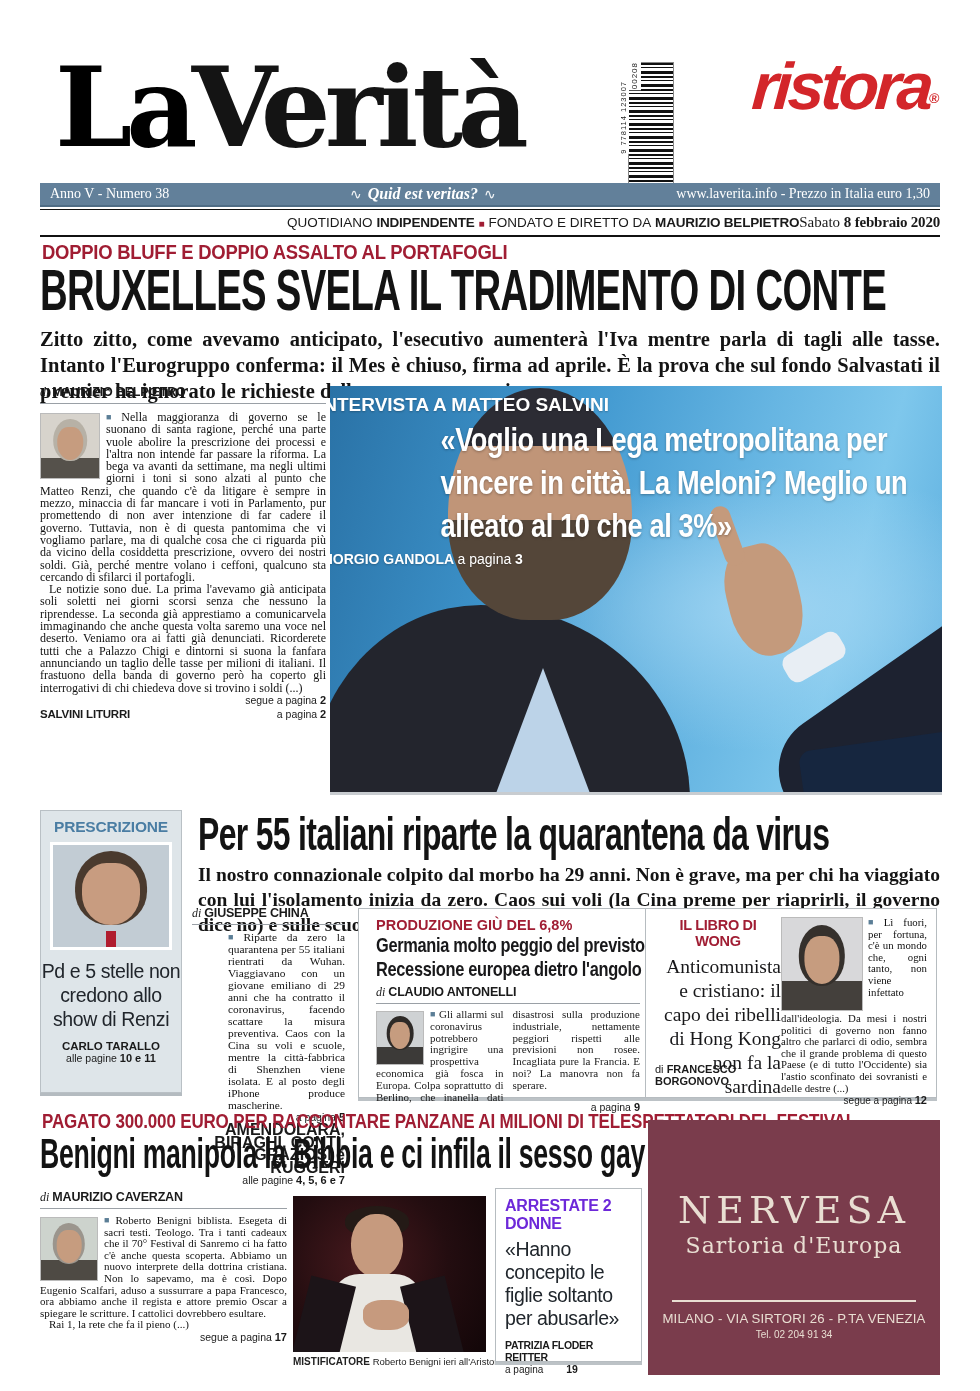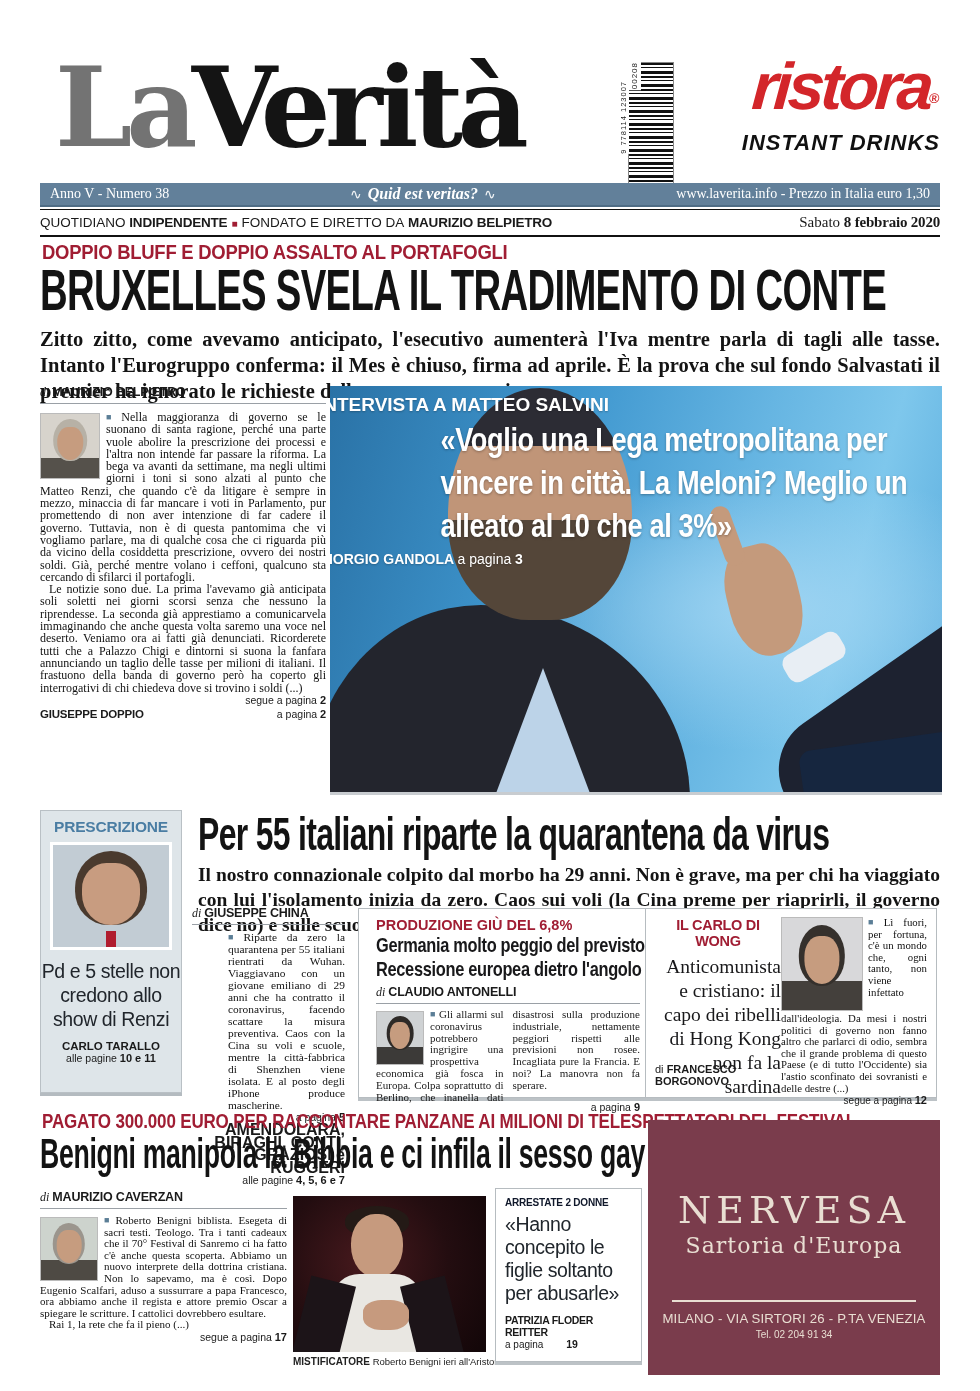--- a/index.html
+++ b/index.html
@@ -2,34 +2,34 @@
 <html><head>
 <meta charset="utf-8">
 <style>
   html,body{margin:0;padding:0;background:#ffffff;}
   body{width:980px;height:1391px;position:relative;font-family:"Liberation Sans",sans-serif;color:#1a1a1a;}
   .page{position:absolute;left:0;top:0;width:980px;height:1391px;background:#fff;overflow:hidden;}
   .abs{position:absolute;}
 
   
   .logo{left:55px;top:50px;font-family:"DejaVu Serif",serif;font-weight:bold;font-size:110px;line-height:1.05;letter-spacing:-6px;}
-  .logo .la{color:#737373;}
+  .logo .la{color:#000000;}
   .logo .verita{color:#141414;}
   .barcode{left:628px;top:62px;width:44px;height:122px;border:1px solid #888;background:
     repeating-linear-gradient(180deg,#111 0 2px,#fff 2px 4px,#111 4px 5px,#fff 5px 8px,#111 8px 11px,#fff 11px 13px);}
   .barcode .btop{position:absolute;left:-1px;top:-2px;background:#fff;padding:1px 2px;font-size:8px;writing-mode:vertical-rl;transform:rotate(180deg);letter-spacing:1px;color:#222;}
   .barcode .bside{position:absolute;left:-11px;top:18px;font-size:7.5px;writing-mode:vertical-rl;transform:rotate(180deg);letter-spacing:1px;color:#222;background:#fff;padding:0 1px;}
   .ristora{right:40px;top:56px;width:260px;text-align:right;}
   .ristora .brand{font-size:66px;line-height:60px;font-weight:bold;font-style:italic;color:#d3262a;letter-spacing:-4px;display:inline-block;transform:skewX(-4deg);}
   .ristora .reg{font-size:14px;color:#d3262a;font-style:normal;vertical-align:6px;letter-spacing:0;}
   .ristora .sub{font-size:22px;font-weight:bold;font-style:italic;color:#111;letter-spacing:1px;margin-top:2px;}
   .infobar{left:40px;top:183px;width:900px;height:24px;background:#62809a;color:#fff;font-family:"Liberation Serif",serif;font-size:14px;display:flex;align-items:center;justify-content:space-between;padding:0 10px;box-sizing:border-box;border-bottom:2px solid #4e6c85;}
   .infobar .motto{font-style:italic;font-size:16px;font-weight:bold;}
   .infobar .fl{font-style:normal;font-weight:normal;font-size:14px;opacity:.9;padding:0 6px;}
-  .tagbar{left:40px;top:209px;width:900px;height:25px;border-top:1px solid #111;border-bottom:2px solid #111;display:flex;align-items:center;justify-content:space-between;font-size:13.5px;}
+  .tagbar{left:40px;top:209px;width:900px;height:25px;border-top:1px solid #111;border-bottom:2px solid #111;display:flex;align-items:center;justify-content:flex-end;font-size:13.5px;}
   .tagbar .sq{color:#a01d33;font-size:10px;margin:0 4px;}
   .tagbar b{letter-spacing:-0.2px;}
   .tagbar .date{font-family:"Liberation Serif",serif;font-size:15px;}
   .tagbar .date b{font-weight:bold;}
 
   
   .kicker{color:#a01d33;font-weight:bold;white-space:nowrap;transform-origin:0 50%;}
   .lead-kicker{left:42px;top:240px;font-size:21px;transform:scaleX(.88);letter-spacing:-0.3px;}
   .lead-headline{left:40px;top:260px;font-size:58px;font-weight:bold;color:#131313;white-space:nowrap;transform:scaleX(.66);transform-origin:0 0;letter-spacing:-1px;line-height:1.05;}
   .lead-deck{left:40px;top:326px;width:900px;font-family:"Liberation Serif",serif;font-weight:bold;font-size:20.5px;line-height:26px;text-align:justify;color:#141414;}
@@ -123,21 +123,21 @@
   .b-head{position:absolute;left:58px;top:18px;width:52px;height:64px;background:#c69a7e;border-radius:46% 46% 50% 50%;}
   .b-hair{position:absolute;left:52px;top:10px;width:64px;height:30px;background:#241a16;border-radius:50% 50% 40% 40%;}
   .b-shirt{position:absolute;left:40px;top:78px;width:88px;height:80px;background:#e9e7e2;border-radius:30% 30% 0 0;}
   .b-suit-l{position:absolute;left:8px;top:84px;width:46px;height:80px;background:#1c1418;transform:rotate(14deg);}
   .b-suit-r{position:absolute;left:116px;top:84px;width:46px;height:80px;background:#1c1418;transform:rotate(-14deg);}
   .b-hands{position:absolute;left:70px;top:104px;width:46px;height:30px;background:#c69a7e;border-radius:40%;}
   .bcap{left:293px;top:1356px;width:260px;font-size:9.5px;color:#222;}
   .bcap b{font-size:10px;}
 
   .arr{left:495px;top:1188px;width:147px;height:174px;}
-  .arr .kick{font-size:10px;font-weight:bold;color:#0f172a;letter-spacing:-0.2px;}
+  .arr .kick{font-size:16px;font-weight:bold;color:#6d28d9;letter-spacing:-0.2px;}
   .arr .hd{margin-top:5px;font-size:19.5px;line-height:23px;color:#20262c;letter-spacing:-0.4px;}
   .arr .by{margin-top:9px;font-size:10.5px;font-weight:bold;letter-spacing:-0.3px;}
   .arr .pg{font-size:10px;}
   .arr .pg b{font-size:10.5px;margin-left:20px;}
 
   .nervesa{left:648px;top:1120px;width:292px;height:255px;background:#7a3c4c;color:#e9ded2;text-align:center;box-sizing:border-box;}
   .nervesa .title{padding-top:70px;font-family:"DejaVu Serif",serif;font-size:38px;letter-spacing:5px;line-height:40px;}
   .nervesa .sub{font-family:"DejaVu Serif",serif;font-size:22px;letter-spacing:1px;margin-top:3px;}
   .nervesa .rule{width:244px;height:2px;background:#e9ded2;margin:42px auto 9px;}
   .nervesa .addr{font-size:13.2px;letter-spacing:0.2px;}
@@ -150,21 +150,20 @@
 
   <div class="abs logo"><span class="la">La</span><span class="verita">Verità</span></div>
 
   <div class="abs barcode">
     <span class="btop">00208</span>
     <span class="bside">9 778114 123007</span>
   </div>
 
   <div class="abs ristora">
     <div><span class="brand"><span>ristora</span><span class="reg">®</span></span></div>
-    <div class="sub">INSTANT DRINKS</div>
   </div>
 
   <div class="abs infobar">
     <span>Anno V - Numero 38</span>
     <span class="motto"><span class="fl">∿</span><span>Quid est veritas?</span><span class="fl">∿</span></span>
     <span>www.laverita.info - Prezzo in Italia euro 1,30</span>
   </div>
 
   <div class="abs tagbar">
     <span><span>QUOTIDIANO</span>&nbsp;<b>INDIPENDENTE</b><span class="sq">■</span><span>FONDATO E DIRETTO DA</span>&nbsp;<b>MAURIZIO BELPIETRO</b></span>
@@ -177,21 +176,21 @@
 
   <div class="abs col lead-col">
     <div class="byline-row"><span class="pfx">di </span><b>MAURIZIO BELPIETRO</b></div>
     <div class="bodytxt">
       <span class="portrait p-bel"></span>
       <span class="bl">■</span><span>Nella maggioranza di governo se le suonano di santa ragione, perché una parte vuole abolire la prescrizione dei processi e l'altra non intende far passare la riforma. La bega va avanti da settimane, ma negli ultimi giorni i toni si sono alzati al punto che Matteo Renzi, che quando c'è da litigare è sempre in mezzo, minaccia di far mancare i voti in Parlamento, pur promettendo di non aver intenzione di far cadere il governo. Tuttavia, non è di questa pantomima che vi vogliamo parlare, ma di qualche cosa che ci riguarda più da vicino della cosiddetta prescrizione, ovvero dei nostri soldi. Già, perché mentre volano i ceffoni, qualcuno sta cercando di sfilarci il portafogli.</span>
       <div class="indent">Le notizie sono due. La prima l'avevamo già anticipata soli soletti nei giorni scorsi senza che nessuno la riprendesse. La seconda già apprestiamo a comunicarvela immaginando che anche questa volta saremo una voce nel deserto. Veniamo ora ai fatti già denunciati. Ricorderete tutti che a Palazzo Chigi e dintorni si suona la fanfara annunciando un taglio delle tasse per milioni di italiani. Il frastuono della banda di governo però ha coperto gli interrogativi di chi chiedeva dove si trovino i soldi (...)</div>
     </div>
     <div class="pageref"><span>segue a pagina </span><b>2</b></div>
     <div class="lead-footer">
-        <b>GIUSEPPE DOPPIO</b>
+        <b>SALVINI LITURRI</b>
         <span class="pageref"><span>a pagina </span><b>2</b></span>
       </div>
   </div>
 
   <div class="abs photo">
     <div class="s-torso"></div>
     <div class="s-shirt"></div>
     <div class="s-head"></div>
     <div class="s-arm"></div>
     <div class="s-cuff"></div>
@@ -232,21 +231,21 @@
     <div class="byline-row"><span class="pfx">di </span><b>CLAUDIO ANTONELLI</b></div>
     <div class="cols">
       <span class="portrait p-ant"></span>
       <span class="bl">■</span><span>Gli allarmi sul coronavirus potrebbero ingrigire una prospettiva economica già fosca in Europa. Colpa </span><span>soprattutto di Berlino, che inanella dati disastrosi sulla produzione industriale, nettamente peggiori rispetti alle previsioni non rosee. Incagliata pure la Francia. E noi? La manovra non fa sperare.</span>
     </div>
     <div class="pageref"><span>a pagina </span><b>9</b></div>
   </div>
 
   <div class="abs nbox wong">
     <div class="left">
-      <div class="kick">IL CARLO DI WONG</div>
+      <div class="kick">IL LIBRO DI WONG</div>
       <div class="hd">Anticomunista e cristiano: il capo dei ribelli di Hong Kong non fa la sardina</div>
       <div class="wby"><span class="pfx">di </span><b>FRANCESCO BORGONOVO</b></div>
     </div>
     <div class="right">
       <span class="portrait p-bor wph"></span>
       <div class="bodytxt"><span class="bl">■</span><span>Lì fuori, per fortuna, c'è un mondo che, ogni tanto, non viene infettato dall'ideologia. Da mesi i nostri politici di governo non fanno altro che parlarci di odio, sembra che il grande problema di questo Paese (e di tutto l'Occidente) sia l'astio sconfinato dei sovranisti e delle destre (...)</span></div>
       <div class="pageref"><span>segue a pagina </span><b>12</b></div>
     </div>
   </div>
 

